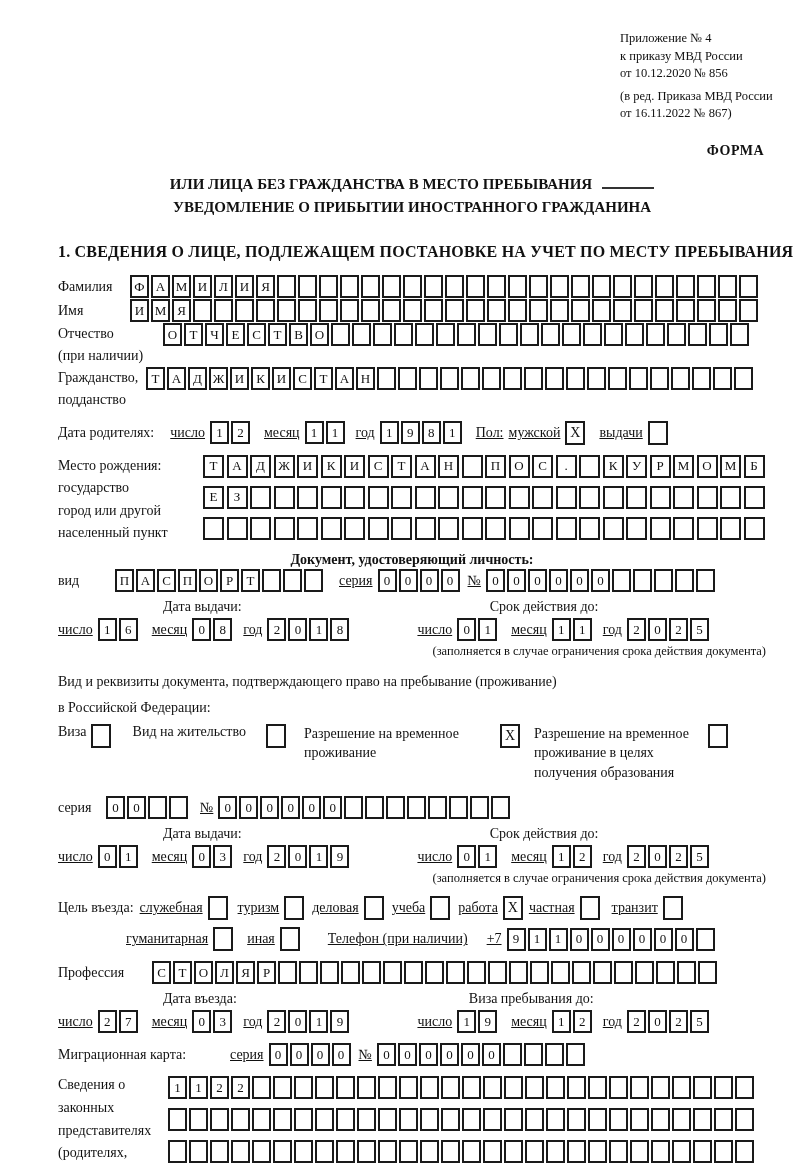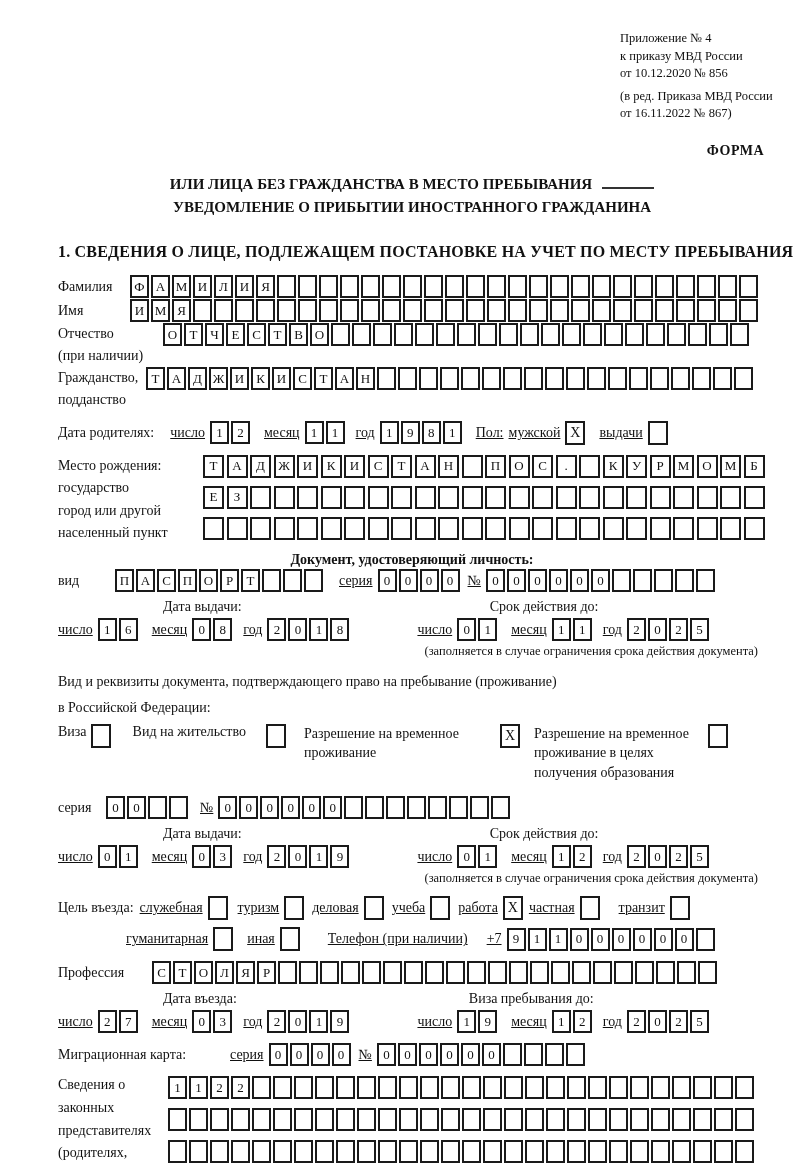--- a/index.html
+++ b/index.html
@@ -26,21 +26,21 @@
   .mt14{margin-top:14px;}
   .doc-header{font-weight:bold;text-align:center;margin-top:8px;}
   .date-headers{display:flex;margin-top:7px;align-items:center;}
   .dh1{margin-left:105px;}
   .dh2{margin-left:248px;}
   .dh2b{margin-left:232px;}
   .dlabel{margin:0 5px 0 0;text-decoration:underline;}
   .mlD{margin-left:12px;}
   .mlY{margin-left:9px;}
   .spacer70{width:66px;flex:none;}
-  .footnote{font-size:12.5px;text-align:right;margin-top:3px;margin-right:8px;}
+  .footnote{font-size:12.5px;text-align:right;margin-top:3px;margin-right:0;}
   .intro{margin-top:10px;line-height:1.8;}
   .optlabel{text-align:left;line-height:1.4;}
   .g{flex:none;}
 </style>
 </head>
 <body>
 
 <div class="page">
 
   <div class="annex">
@@ -492,21 +492,21 @@
     <span class="dlabel" style="margin-left:10px">туризм</span>
     <span class="checkbox"></span>
     <span class="dlabel" style="margin-left:8px">деловая</span>
     <span class="checkbox"></span>
     <span class="dlabel" style="margin-left:8px">учеба</span>
     <span class="checkbox"></span>
     <span class="dlabel" style="margin-left:8px">работа</span>
     <span class="checkbox">X</span>
     <span class="dlabel" style="margin-left:6px">частная</span>
     <span class="checkbox"></span>
-    <span class="dlabel" style="margin-left:19px">транзит</span>
+    <span class="dlabel" style="margin-left:12px">транзит</span>
     <span class="checkbox"></span>
   </div>
 
   <div class="frow" style="margin-top:7px">
     <span class="dlabel" style="margin-left:68px">гуманитарная</span>
     <span class="checkbox"></span>
     <span class="dlabel" style="margin-left:14px">иная</span>
     <span class="checkbox"></span>
     <span class="dlabel" style="margin-left:28px">Телефон (при наличии)</span>
     <span class="dlabel" style="margin-left:14px">+7</span>

